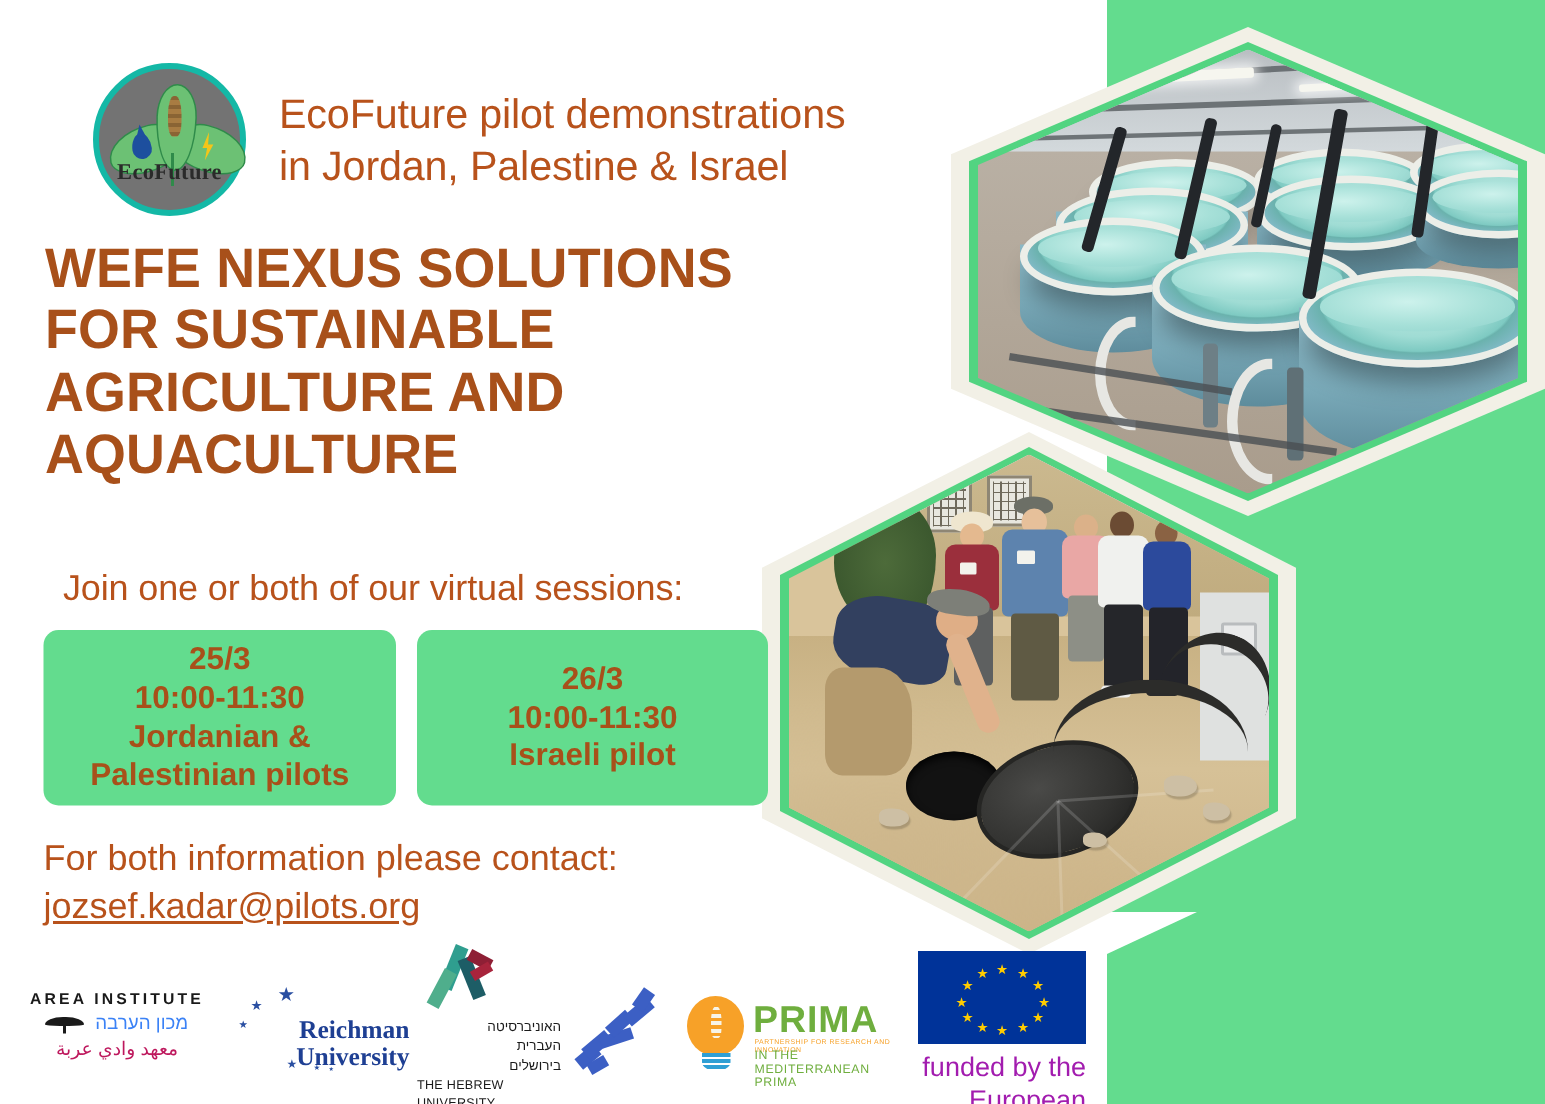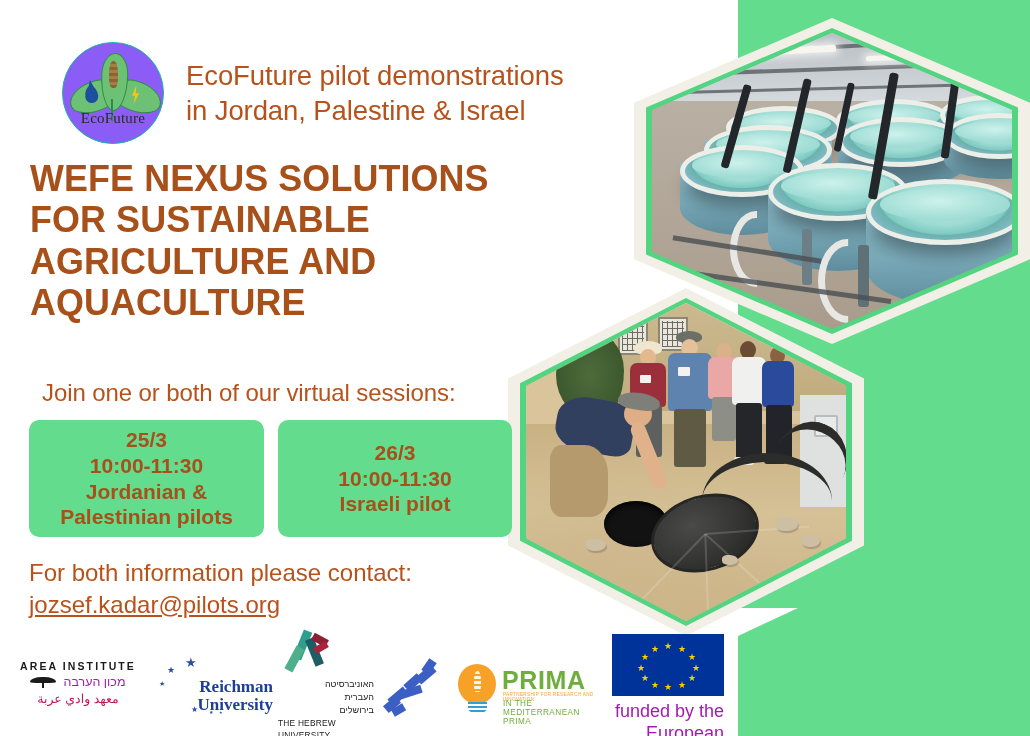--- a/index.html
+++ b/index.html
@@ -176,22 +176,23 @@
   }
   .equip-wall {
     position: absolute; background: #dfe1e0;
   }
 
   
   .header { position: absolute; left: 62px; top: 42px; display: flex; align-items: center; gap: 22px; }
 
   .logo-badge {
     position: relative; width: 102px; height: 102px;
-    border: 1px solid #14b8a6; border-radius: 50%;
-    background: #8b5cf6;
+    border: 4px solid #14b8a6; border-radius: 50%;
+    background: #737373;
+    font-weight: bold;
   }
   .leaf {
     position: absolute;
     background: #6cc174;
     border: 1.5px solid #2f8b4a;
   }
   .leaf-center {
     left: 38px; top: 10px; width: 27px; height: 58px;
     border-radius: 50% 50% 50% 50% / 38% 38% 62% 62%;
     transform: rotate(2deg);
@@ -300,22 +301,22 @@
 
   
   .footer { position: absolute; left: 0; top: 628px; width: 738px; height: 108px; }
 
   
   .arava { position: absolute; left: 8px; top: 32px; width: 140px; text-align: center; }
   .arava-en {
     font-size: 10.5px; font-weight: 700; letter-spacing: 2.1px; color: #1a1a1a;
   }
   .arava-he {
-    font-size: 12.5px; color: #a21caf; margin-top: 3px;
-    display: flex; align-items: center; justify-content: center; gap: 7px;
+    font-size: 12.5px; color: #3b82f6; margin-top: 3px;
+    display: flex; align-items: flex-end; justify-content: center; gap: 7px;
     direction: rtl;
   }
   .acacia {
     position: relative; width: 26px; height: 12px;
   }
   .acacia::before {
     content: ""; position: absolute; left: 0; top: 1px; width: 26px; height: 6px;
     background: #1a1a1a; border-radius: 50% 50% 42% 42% / 90% 90% 18% 18%;
   }
   .acacia::after {

